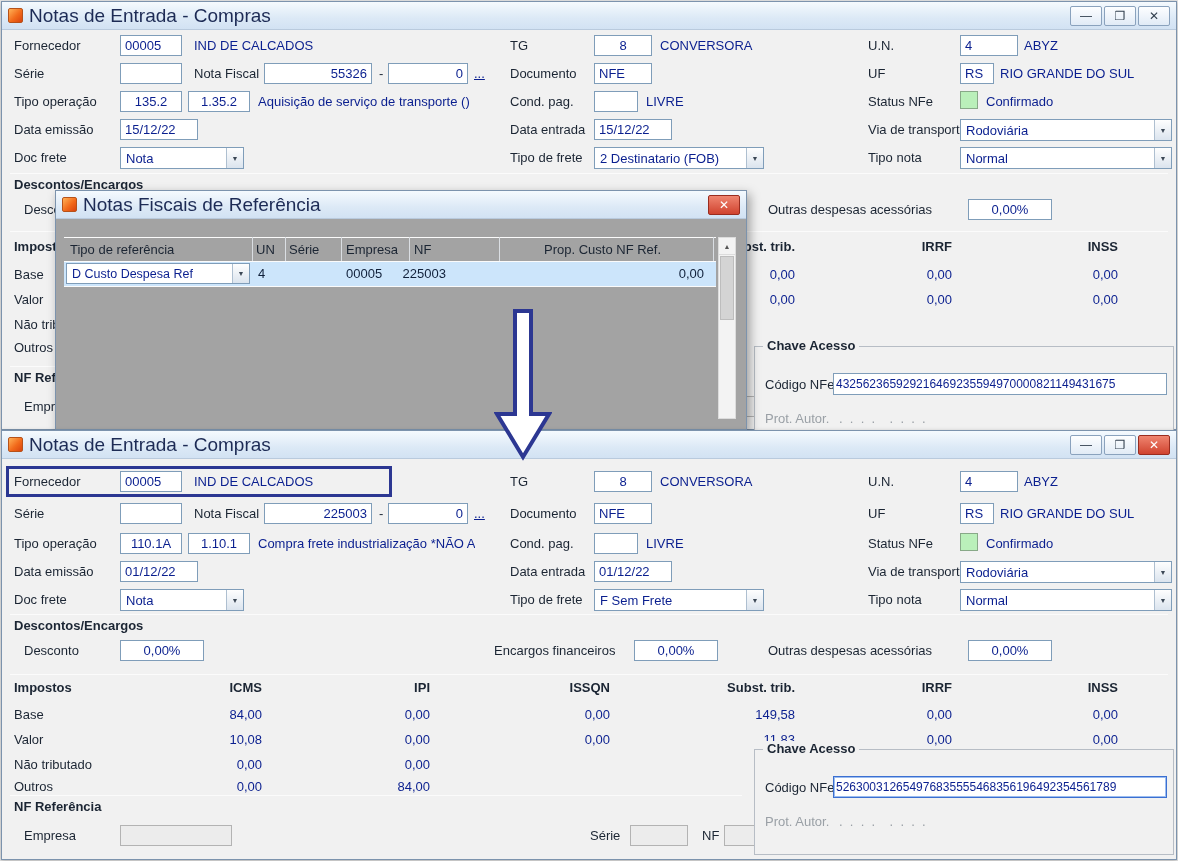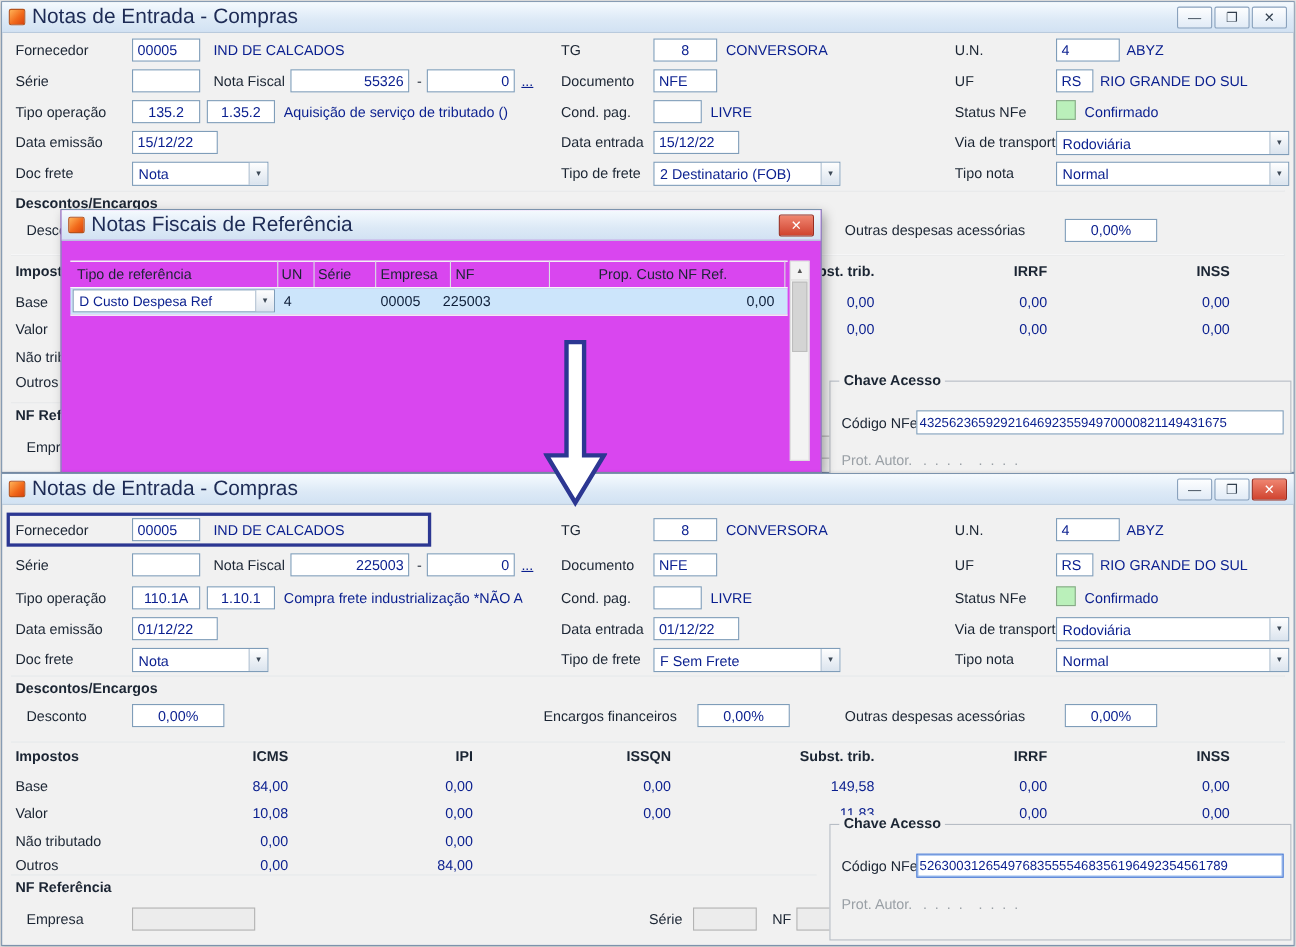--- a/index.html
+++ b/index.html
@@ -25,21 +25,21 @@
   .dd{position:absolute;height:22px;background:#fff;border:1px solid #7f9db9;display:flex;align-items:center;font-size:13px;color:#0a1f8f;padding-left:5px}
   .dd .txt{flex:1;white-space:nowrap;overflow:hidden}
   .ddbtn{width:17px;align-self:stretch;background:linear-gradient(#fefefe,#dbe4ee);border-left:1px solid #aebfd0;display:flex;align-items:center;justify-content:center;font-size:7px;color:#3c4856;flex:0 0 auto}
   .hline{position:absolute;height:1px;background:#c2c7ce;border-bottom:1px solid #fbfbfb}
   .vsep{position:absolute;width:1px;background:#dadee3}
   .hdrcell{position:absolute;font-size:13px;color:#1b2533;font-weight:bold;text-align:right;width:100px;white-space:nowrap}
   .numcell{position:absolute;font-size:13px;color:#0a1f8f;text-align:right;width:100px;white-space:nowrap}
   .link{position:absolute;font-size:13px;color:#0a1f8f;text-decoration:underline;cursor:pointer}
   .groupbox{position:absolute;border:1px solid #b7bdc5;background:#f1f1f1}
   .caption{position:absolute;top:-9px;left:8px;background:#f1f1f1;padding:0 4px;font-weight:bold;font-size:13px;color:#1b2533;white-space:nowrap}
-  .dialog{position:absolute;left:55px;top:190px;width:692px;height:240px;background:#d946ef;border:1px solid #7c93ad;box-shadow:3px 4px 10px rgba(0,0,0,.35)}
+  .dialog{position:absolute;left:55px;top:190px;width:692px;height:240px;background:#a3a3a3;border:1px solid #7c93ad;box-shadow:3px 4px 10px rgba(0,0,0,.35)}
   .selrow{position:absolute;left:8px;top:71px;width:652px;height:24px;background:#cce5fb}
   .selrow .cell{position:absolute;font-size:13px;color:#10203a;white-space:nowrap}
   .vscroll{position:absolute;width:18px;background:#f3f3f3;border:1px solid #dcdcdc}
   .scrbtn{height:17px;display:flex;align-items:center;justify-content:center;font-size:7px;color:#555;border-bottom:1px solid #dcdcdc;background:#f3f3f3}
   .thumb{height:64px;margin:1px;background:#d4d4d4;border:1px solid #bdbdbd}
   .desc-clip{max-width:246px;overflow:hidden}
 </style>
 </head>
 <body>
 
@@ -73,21 +73,21 @@
   <span class="link" style="left:472px;top:64px">...</span>
   <span class="lbl" style="left:508px;top:64px">Documento</span>
   <input class="fld" style="left: 592px; top: 61px; width: 58px;" value="NFE">
   <span class="lbl" style="left:866px;top:64px">UF</span>
   <input class="fld" style="left: 958px; top: 61px; width: 34px;" value="RS">
   <span class="lbl navy" style="left:998px;top:64px">RIO GRANDE DO SUL</span>
 
   <span class="lbl" style="left:12px;top:92px">Tipo operação</span>
   <input class="fld c" style="left: 118px; top: 89px; width: 62px;" value="135.2">
   <input class="fld c" style="left: 186px; top: 89px; width: 62px;" value="1.35.2">
-  <span class="lbl navy desc-clip" style="left:256px;top:92px">Aquisição de serviço de tributado ()</span>
+  <span class="lbl navy desc-clip" style="left:256px;top:92px">Aquisição de serviço de transporte ()</span>
   <span class="lbl" style="left:508px;top:92px">Cond. pag.</span>
   <input class="fld" style="left: 592px; top: 89px; width: 44px;" value="">
   <span class="lbl navy" style="left:644px;top:92px">LIVRE</span>
   <span class="lbl" style="left:866px;top:92px">Status NFe</span>
   <span class="statbox" style="left:958px;top:89px"></span>
   <span class="lbl navy" style="left:984px;top:92px">Confirmado</span>
 
   <span class="lbl" style="left:12px;top:120px">Data emissão</span>
   <input class="fld" style="left: 118px; top: 117px; width: 78px;" value="15/12/22">
   <span class="lbl" style="left:508px;top:120px">Data entrada</span>

